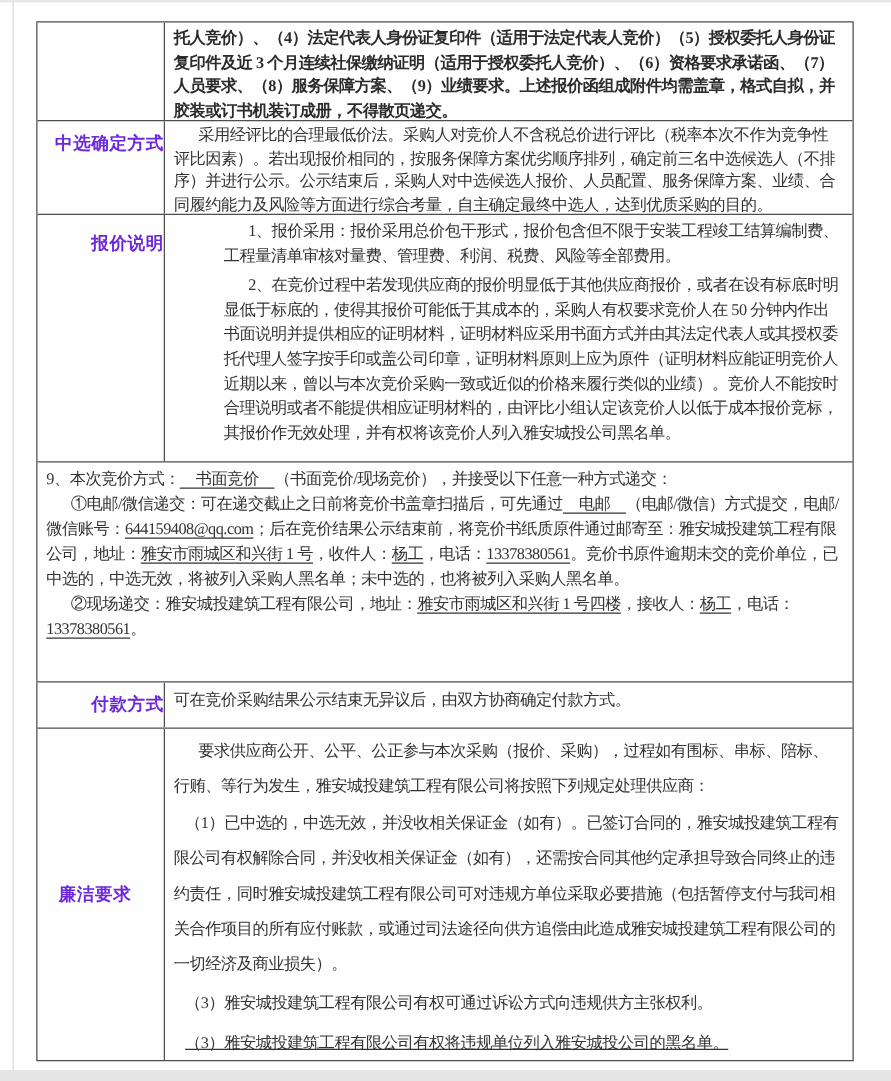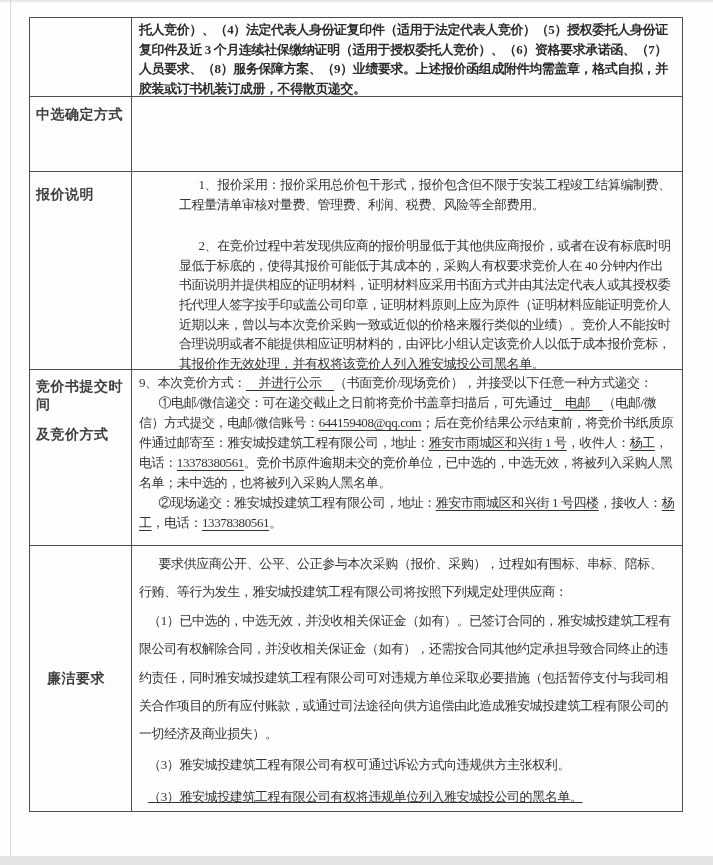--- a/index.html
+++ b/index.html
@@ -21,37 +21,37 @@
   .r1 { height:78px; }
   .r2 { height:75px; }
   .r3 { height:198px;gap:40px; }
   .r4 { height:176px; }
   .r5 { height:37px; }
   .r6 { height:266px; }
 
   .cell-label {
     flex:0 0 102px; width:102px; box-sizing:border-box;
     border-right:1px solid #4e4e4e;
-    font-weight:bold; font-size:14px; color:#404040;
-    padding-left:6px; letter-spacing:0.5px;
+    font-weight:bold; font-size:14px; color:#6d28d9;
+    padding-left:6px; letter-spacing:0.5px;text-align:right;
   }
   .cell-content {
     flex:1; box-sizing:border-box; padding:0 7px;
     font-size:13px; letter-spacing:-0.4px; line-height:19.6px;
   }
   p.para { margin:0; padding:0; }
   .ind    { text-indent:1.5em; }
   .ind-sm { text-indent:0.7em; }
   .u      { text-decoration:underline; text-underline-offset:3px; }
 
   
   .c1 { font-weight:bold; color:#2b2b2b; line-height:19.5px; padding-top:2px; }
   .c2 { line-height:18.6px; padding-top:2px; }
   .c3 { line-height:19.6px; padding-top:3px; }
-  .c3 .gap-after { margin-bottom:22px; }
+  .c3 .gap-after { margin-bottom:4px; }
   .c4 { line-height:20px; padding-top:3px; }
   .c5 { line-height:19px; padding-top:4px; }
   .c6 { line-height:28.4px; padding-top:4px; }
   .c6 .p3 { margin-top:2px; }
   .c6 .p4 { margin-top:4px;text-decoration:underline; }
 
   .l2 { padding-top:9px; }
   .l3 { padding-top:14px; }
   .l4 { padding-top:8px; }
   .l4 .label-line2 { margin-top:12px; }
@@ -70,42 +70,47 @@
 
     <div class="row r1">
       <div class="cell-label"></div>
       <div class="cell-content c1">
         <p class="para"><span>托人竞价）、（4）法定代表人身份证复印件（适用于法定代表人竞价）（5）授权委托人身份证复印件及近 3 个月连续社保缴纳证明（适用于授权委托人竞价）、（6）资格要求承诺函、（7）人员要求、（8）服务保障方案、（9）业绩要求。上述报价函组成附件均需盖章，格式自拟，并胶装或订书机装订成册，不得散页递交。</span></p>
       </div>
     </div>
 
     <div class="row r2">
       <div class="cell-label l2">中选确定方式</div>
+      <div class="cell-content c2">
+        <p class="para ind"><span>采用经评比的合理最低价法。采购人对竞价人不含税总价进行评比（税率本次不作为竞争性评比因素）。若出现报价相同的，按服务保障方案优劣顺序排列，确定前三名中选候选人（不排序）并进行公示。公示结束后，采购人对中选候选人报价、人员配置、服务保障方案、业绩、合同履约能力及风险等方面进行综合考量，自主确定最终中选人，达到优质采购的目的。</span></p>
+      </div>
     </div>
 
     <div class="row r3">
       <div class="cell-label l3">报价说明</div>
       <div class="cell-content c3">
         <p class="para ind gap-after"><span>1、报价采用：报价采用总价包干形式，报价包含但不限于安装工程竣工结算编制费、工程量清单审核对量费、管理费、利润、税费、风险等全部费用。</span></p>
-        <p class="para ind"><span>2、在竞价过程中若发现供应商的报价明显低于其他供应商报价，或者在设有标底时明显低于标底的，使得其报价可能低于其成本的，采购人有权要求竞价人在 40 分钟内作出书面说明并提供相应的证明材料，证明材料应采用书面方式并由其法定代表人或其授权委托代理人签字按手印或盖公司印章，证明材料原则上应为原件（证明材料应能证明竞价人近期以来，曾以与本次竞价采购一致或近似的价格来履行类似的业绩）。竞价人不能按时合理说明或者不能提供相应证明材料的，由评比小组认定该竞价人以低于成本报价竞标，其报价作无效处理，并有权将该竞价人列入雅安城投公司黑名单。</span></p>
+        <p class="para ind"><span>2、在竞价过程中若发现供应商的报价明显低于其他供应商报价，或者在设有标底时明显低于标底的，使得其报价可能低于其成本的，采购人有权要求竞价人在 50 分钟内作出书面说明并提供相应的证明材料，证明材料应采用书面方式并由其法定代表人或其授权委托代理人签字按手印或盖公司印章，证明材料原则上应为原件（证明材料应能证明竞价人近期以来，曾以与本次竞价采购一致或近似的价格来履行类似的业绩）。竞价人不能按时合理说明或者不能提供相应证明材料的，由评比小组认定该竞价人以低于成本报价竞标，其报价作无效处理，并有权将该竞价人列入雅安城投公司黑名单。</span></p>
       </div>
     </div>
 
     <div class="row r4">
-      <div class="cell-label l4">
-        <div>竞价书提交时间</div>
-        <div class="label-line2">及竞价方式</div>
-      </div>
       <div class="cell-content c4">
-        <p class="para"><span>9、本次竞价方式：</span><span class="u">　并进行公示　</span><span>（书面竞价/现场竞价），并接受以下任意一种方式递交：</span></p>
+        <p class="para"><span>9、本次竞价方式：</span><span class="u">　书面竞价　</span><span>（书面竞价/现场竞价），并接受以下任意一种方式递交：</span></p>
         <p class="para ind"><span>①电邮/微信递交：可在递交截止之日前将竞价书盖章扫描后，可先通过</span><span class="u">　电邮　</span><span>（电邮/微信）方式提交，电邮/微信账号：</span><span class="u">644159408@qq.com</span><span>；后在竞价结果公示结束前，将竞价书纸质原件通过邮寄至：雅安城投建筑工程有限公司，地址：</span><span class="u">雅安市雨城区和兴街 1 号</span><span>，收件人：</span><span class="u">杨工</span><span>，电话：</span><span class="u">13378380561</span><span>。竞价书原件逾期未交的竞价单位，已中选的，中选无效，将被列入采购人黑名单；未中选的，也将被列入采购人黑名单。</span></p>
         <p class="para ind"><span>②现场递交：雅安城投建筑工程有限公司，地址：</span><span class="u">雅安市雨城区和兴街 1 号四楼</span><span>，接收人：</span><span class="u">杨工</span><span>，电话：</span><span class="u">13378380561</span><span>。</span></p>
       </div>
     </div>
 
+    <div class="row r5">
+      <div class="cell-label l5">付款方式</div>
+      <div class="cell-content c5">
+        <p class="para"><span>可在竞价采购结果公示结束无异议后，由双方协商确定付款方式。</span></p>
+      </div>
+    </div>
 
     <div class="row r6">
       <div class="cell-label l6">廉洁要求</div>
       <div class="cell-content c6">
         <p class="para ind"><span>要求供应商公开、公平、公正参与本次采购（报价、采购），过程如有围标、串标、陪标、行贿、等行为发生，雅安城投建筑工程有限公司将按照下列规定处理供应商：</span></p>
         <p class="para ind-sm"><span>（1）已中选的，中选无效，并没收相关保证金（如有）。已签订合同的，雅安城投建筑工程有限公司有权解除合同，并没收相关保证金（如有），还需按合同其他约定承担导致合同终止的违约责任，同时雅安城投建筑工程有限公司可对违规方单位采取必要措施（包括暂停支付与我司相关合作项目的所有应付账款，或通过司法途径向供方追偿由此造成雅安城投建筑工程有限公司的一切经济及商业损失）。</span></p>
         <p class="para ind-sm p3"><span>（3）雅安城投建筑工程有限公司有权可通过诉讼方式向违规供方主张权利。</span></p>
         <p class="para ind-sm p4"><span>（3）雅安城投建筑工程有限公司有权将违规单位列入雅安城投公司的黑名单。</span></p>
       </div>
     </div>

